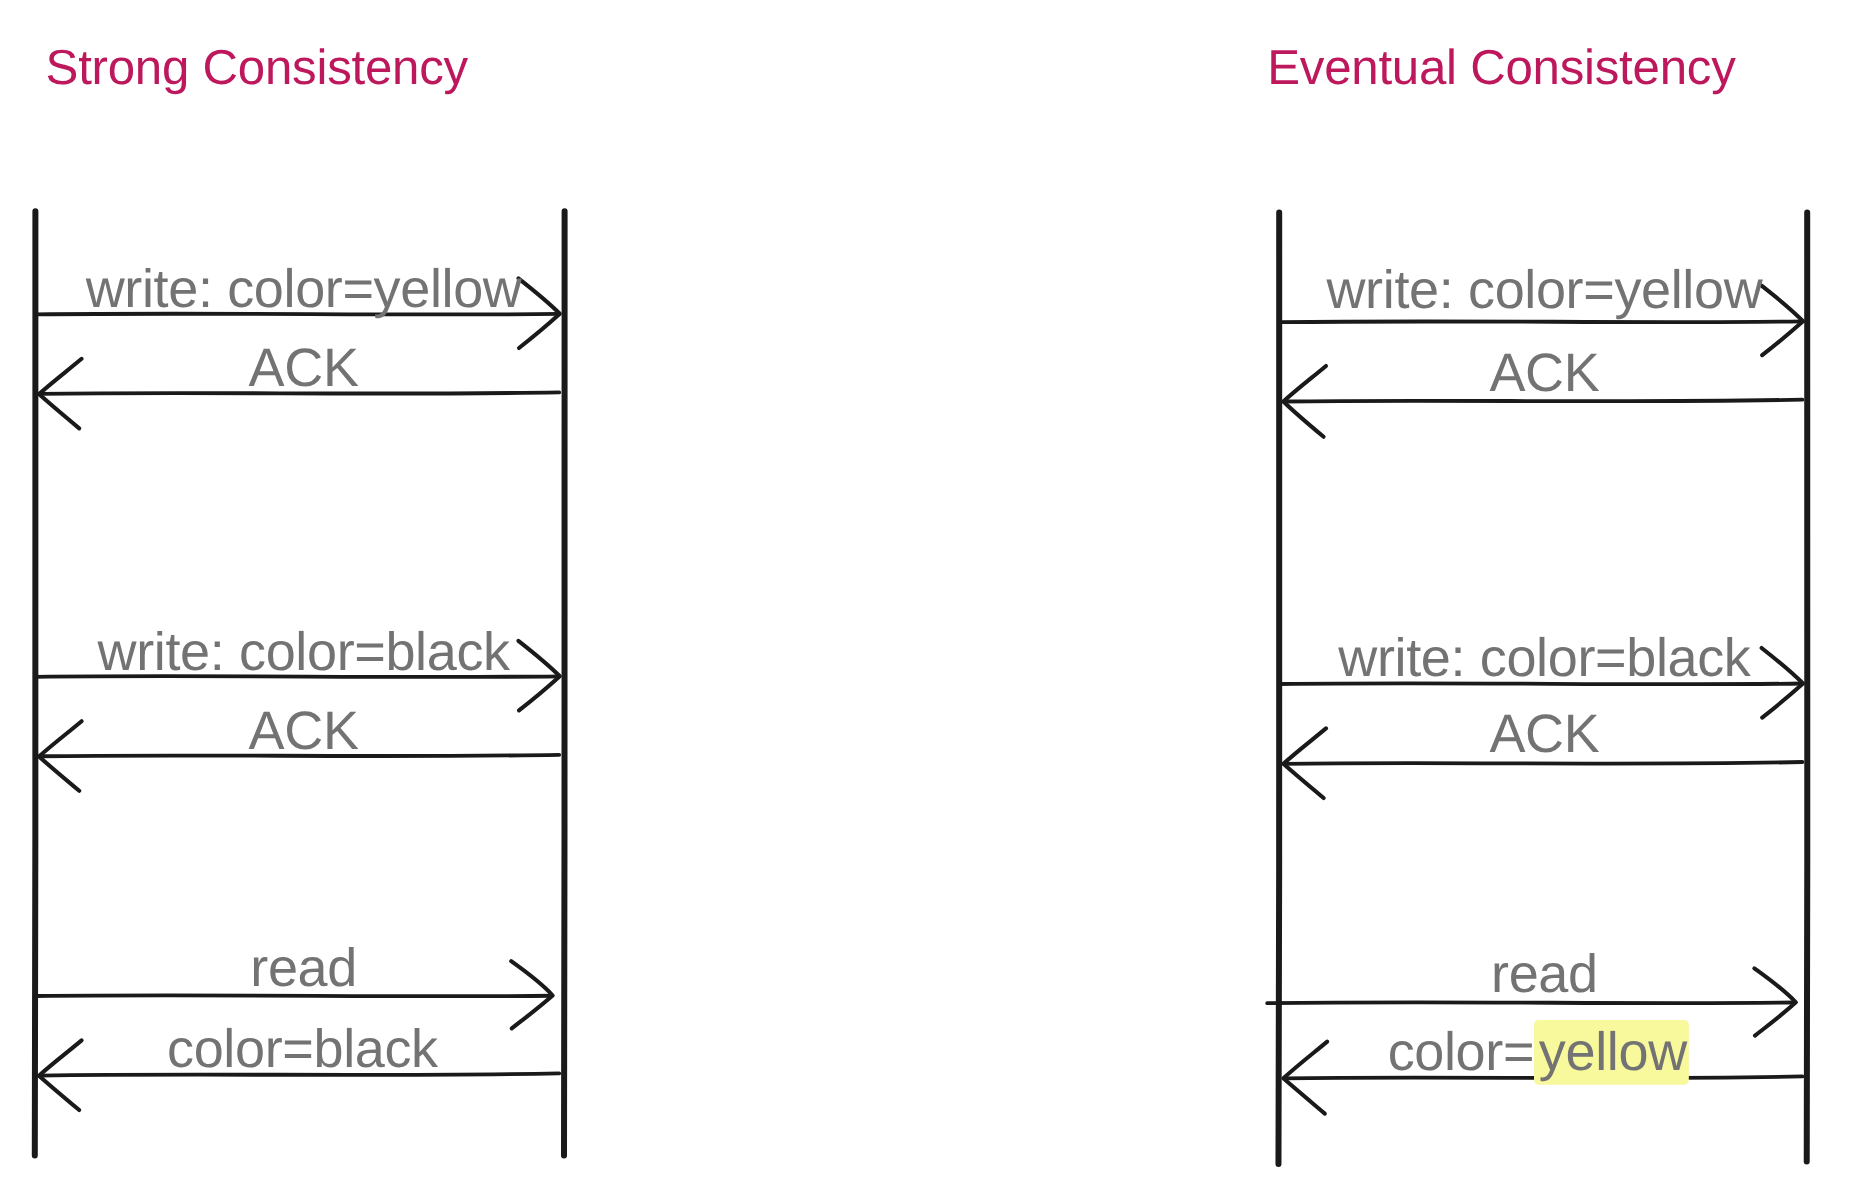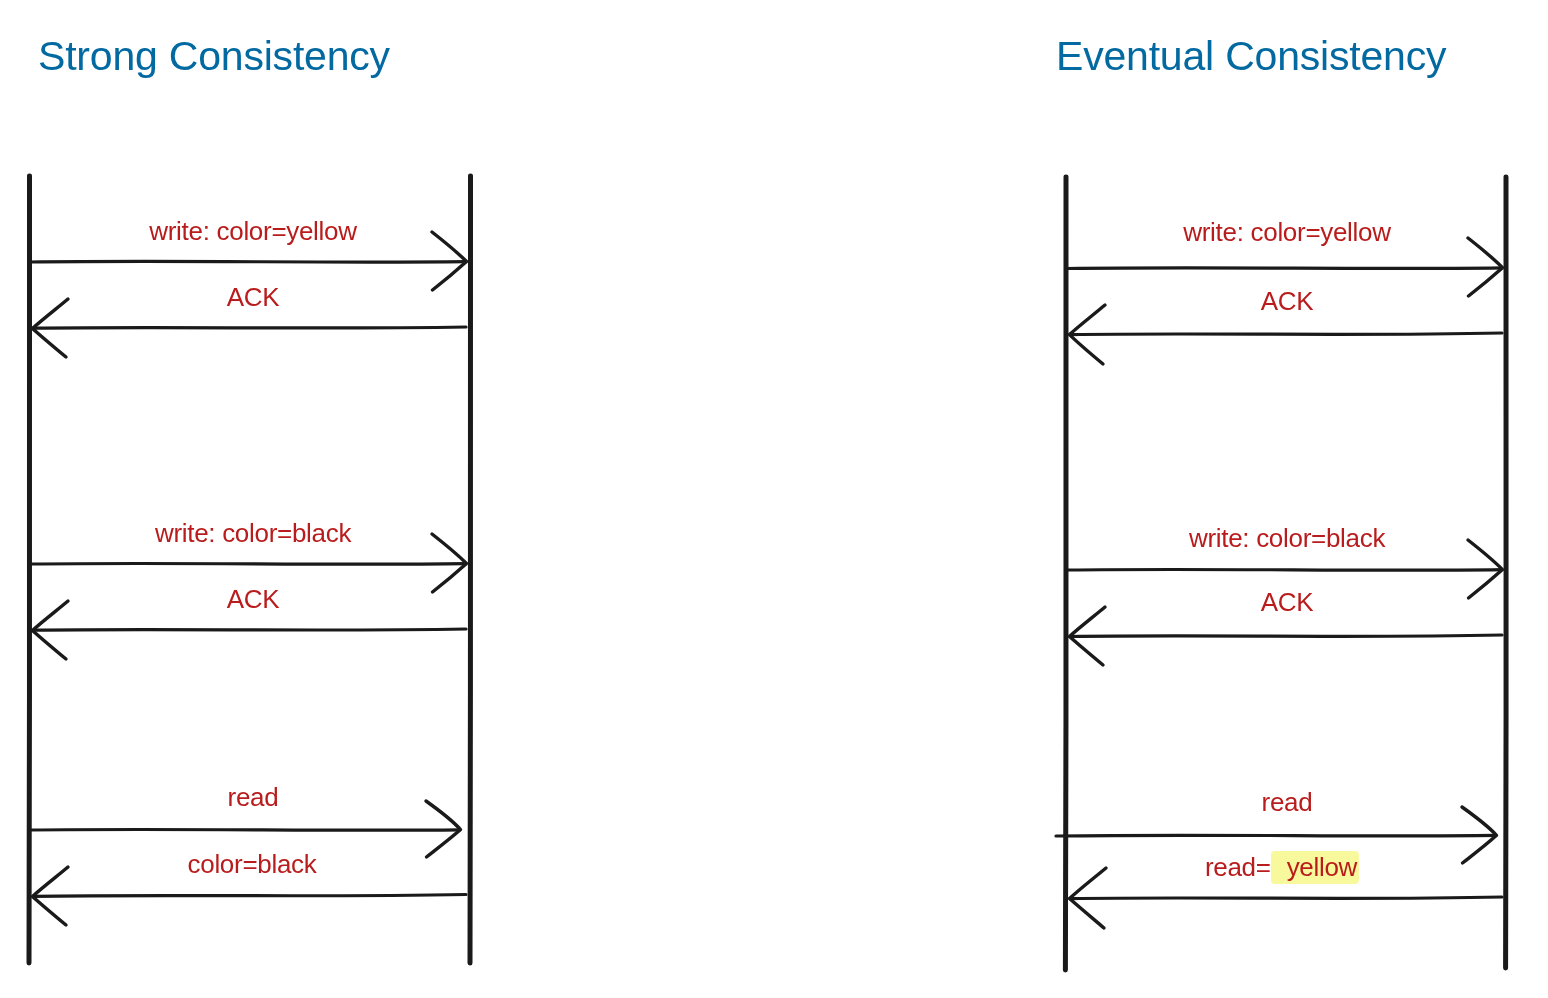--- a/index.html
+++ b/index.html
@@ -29,21 +29,21 @@
   #diagram-left  { left: 0px;    width: 540px; }
   #diagram-right { left: 1030px; width: 518px; text-align: center; }
 
   .diagram-title {
     position: absolute;
     top: 32px;
     font-size: 41px;
     font-weight: 400;
     letter-spacing: -0.2px;
     white-space: nowrap;
-    color: #0369a1;
+    color: #be185d;
     line-height: 1.2;
   }
   #diagram-left  .diagram-title { left: 38px; }
   #diagram-right .diagram-title { left: 26px; }
 
   .seq-svg {
     position: absolute;
     left: 0;
     top: 0;
     width: 100%;
@@ -64,32 +64,32 @@
   }
   .msg-head {
     stroke: #1a1a1a;
     stroke-width: 3.4;
     fill: none;
     stroke-linecap: round;
     stroke-linejoin: round;
   }
   .msg-label {
     position: absolute;
-    font-size: 26px;
+    font-size: 45px;
     font-weight: 400;
     white-space: nowrap;
-    color: #b91c1c;
+    color: #737373;
     line-height: 1;
     transform: translateX(-50%);
     letter-spacing: -0.3px;
   }
   .hl {
     background: #f8f89c;
     border-radius: 4px;
-    padding: 1px 2px 2px 16px;
+    padding: 1px 2px 2px 4px;
     box-decoration-break: clone;
   }
 </style>
 </head>
 <body>
 
 <div class="canvas">
 
   <div class="diagram" id="diagram-left">
 
@@ -187,16 +187,16 @@
     <div class="msg-label" style="left:257px; top:219px;">write: color=yellow</div>
 
     <div class="msg-label" style="left:257px; top:288px;">ACK</div>
 
     <div class="msg-label" style="left:257px; top:525px;">write: color=black</div>
 
     <div class="msg-label" style="left:257px; top:589px;">ACK</div>
 
     <div class="msg-label" style="left:257px; top:789px;">read</div>
 
-    <div class="msg-label" style="left:252px; top:854px;"><span>read=</span><span class="hl">yellow</span></div>
+    <div class="msg-label" style="left:252px; top:854px;"><span>color=</span><span class="hl">yellow</span></div>
   </div>
 
 </div>
 
 </body></html>

